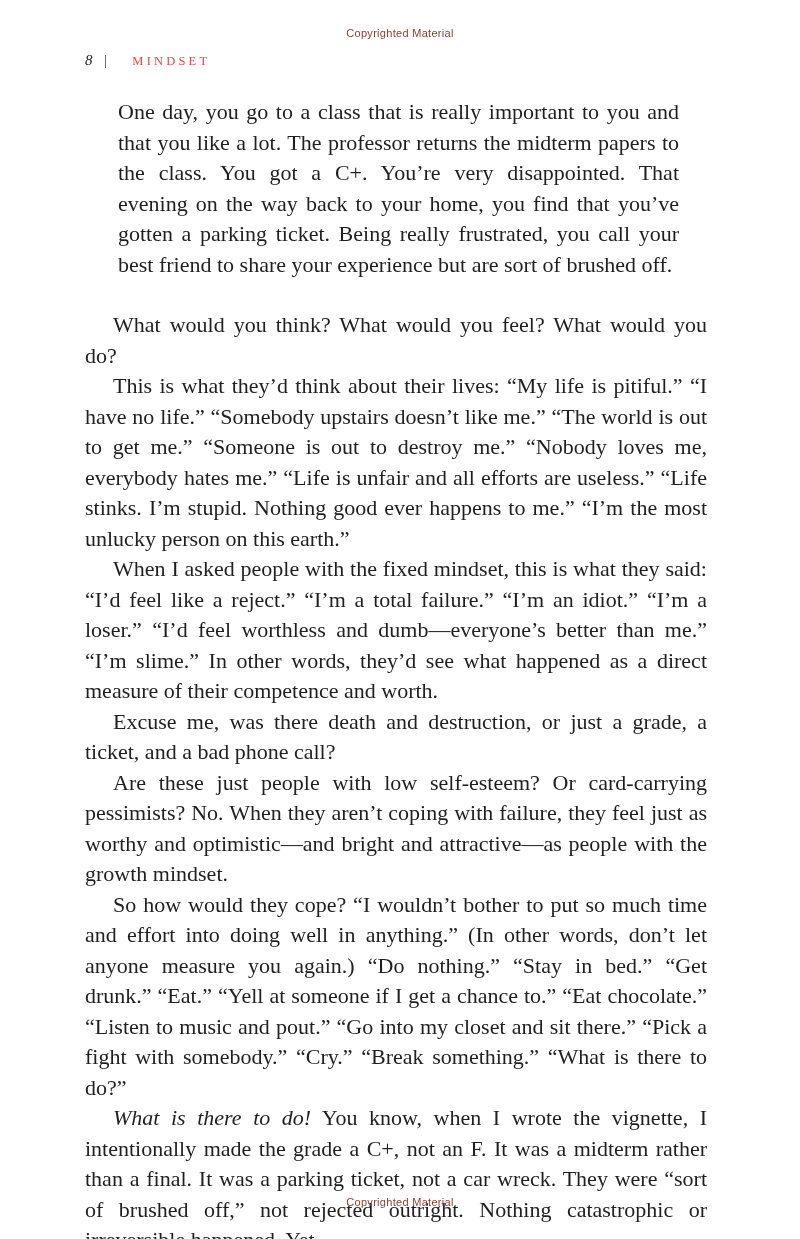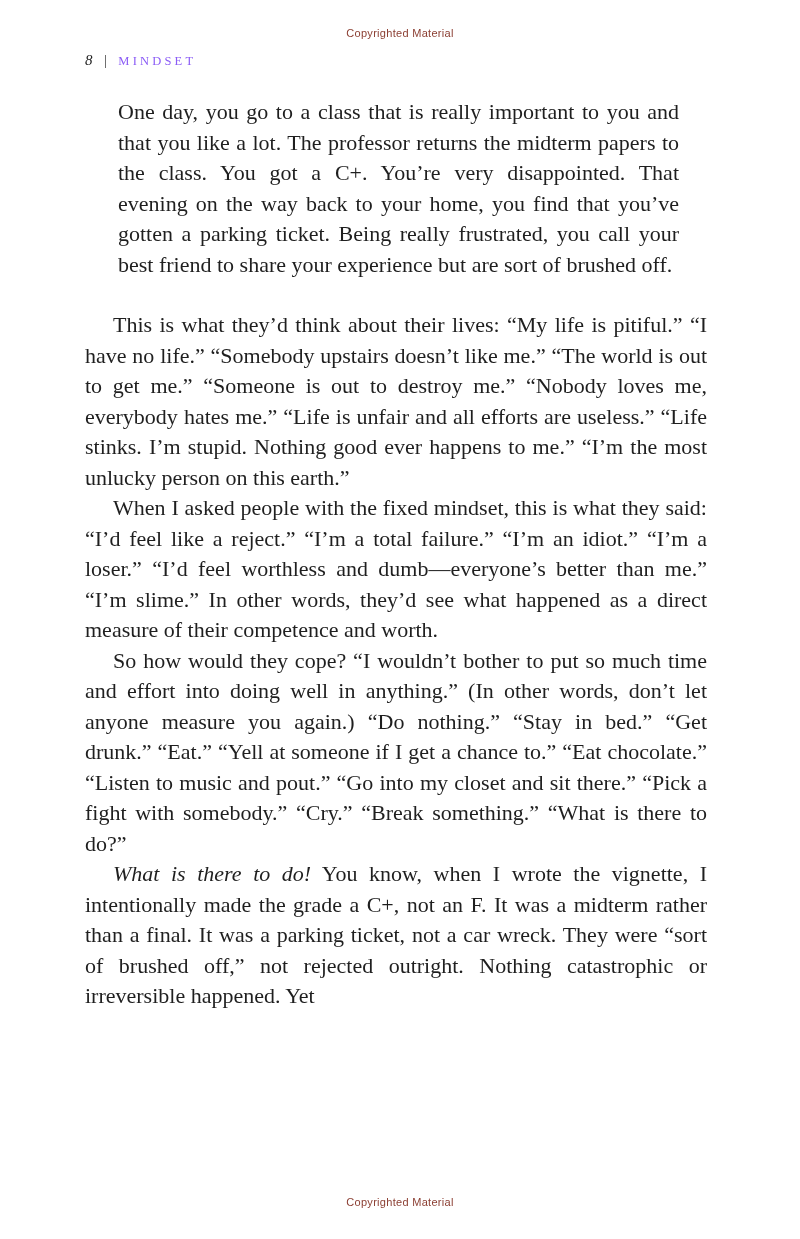--- a/index.html
+++ b/index.html
@@ -38,21 +38,22 @@
   }
   .header .sep {
     display: inline-block;
     margin: 0 8px 0 8px;
     font-weight: 300;
     color: #333333;
   }
   .header .booktitle {
     font-size: 12.5px;
     letter-spacing: 3.2px;
-    color: #8b5cf6;
+    color: #ef4444;
+    margin-left: 14px;
   }
   .bodytext {
     position: absolute;
     top: 97px;
     left: 85px;
     width: 622px;
     font-size: 22px;
     line-height: 30.5px;
     text-align: justify;
   }
@@ -76,26 +77,29 @@
   <div class="header">
     <span class="pagenum">8</span>
     <span class="sep">|</span>
     <span class="booktitle">MINDSET</span>
   </div>
 
   <div class="bodytext">
 
     <p class="blockquote">One day, you go to a class that is really important to you and that you like a lot. The professor returns the midterm papers to the class. You got a C+. You’re very disappointed. That evening on the way back to your home, you find that you’ve gotten a parking ticket. Being really frustrated, you call your best friend to share your experience but are sort of brushed off.</p>
 
+    <p class="para">What would you think? What would you feel? What would you do?</p>
 
     <p class="para">This is what they’d think about their lives: “My life is pitiful.” “I have no life.” “Somebody upstairs doesn’t like me.” “The world is out to get me.” “Someone is out to destroy me.” “Nobody loves me, everybody hates me.” “Life is unfair and all efforts are useless.” “Life stinks. I’m stupid. Nothing good ever happens to me.” “I’m the most unlucky person on this earth.”</p>
 
     <p class="para">When I asked people with the fixed mindset, this is what they said: “I’d feel like a reject.” “I’m a total failure.” “I’m an idiot.” “I’m a loser.” “I’d feel worthless and dumb—everyone’s better than me.” “I’m slime.” In other words, they’d see what happened as a direct measure of their competence and worth.</p>
 
+    <p class="para">Excuse me, was there death and destruction, or just a grade, a ticket, and a bad phone call?</p>
 
+    <p class="para">Are these just people with low self-esteem? Or card-carrying pessimists? No. When they aren’t coping with failure, they feel just as worthy and optimistic—and bright and attractive—as people with the growth mindset.</p>
 
     <p class="para">So how would they cope? “I wouldn’t bother to put so much time and effort into doing well in anything.” (In other words, don’t let anyone measure you again.) “Do nothing.” “Stay in bed.” “Get drunk.” “Eat.” “Yell at someone if I get a chance to.” “Eat chocolate.” “Listen to music and pout.” “Go into my closet and sit there.” “Pick a fight with somebody.” “Cry.” “Break something.” “What is there to do?”</p>
 
     <p class="para"><em>What is there to do!</em><span> You know, when I wrote the vignette, I intentionally made the grade a C+, not an F. It was a midterm rather than a final. It was a parking ticket, not a car wreck. They were “sort of brushed off,” not rejected outright. Nothing catastrophic or irreversible happened. Yet</span></p>
 
   </div>
 
   <div class="copyright bottom">Copyrighted Material</div>
 
 </div>

